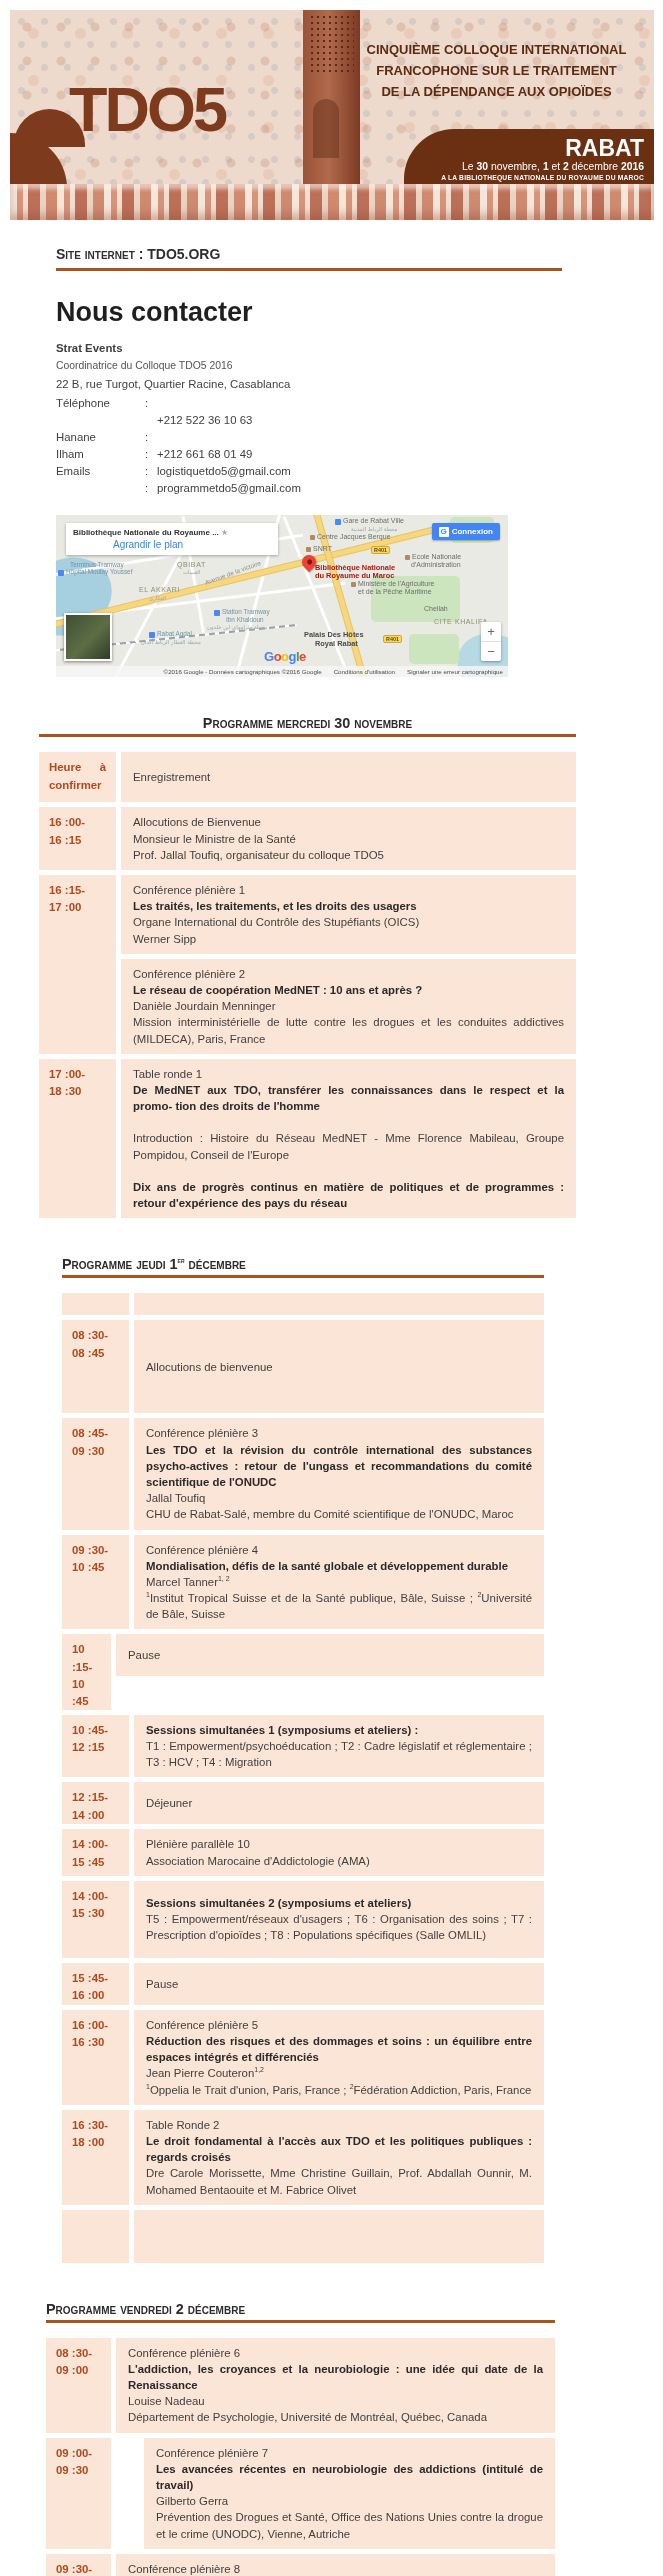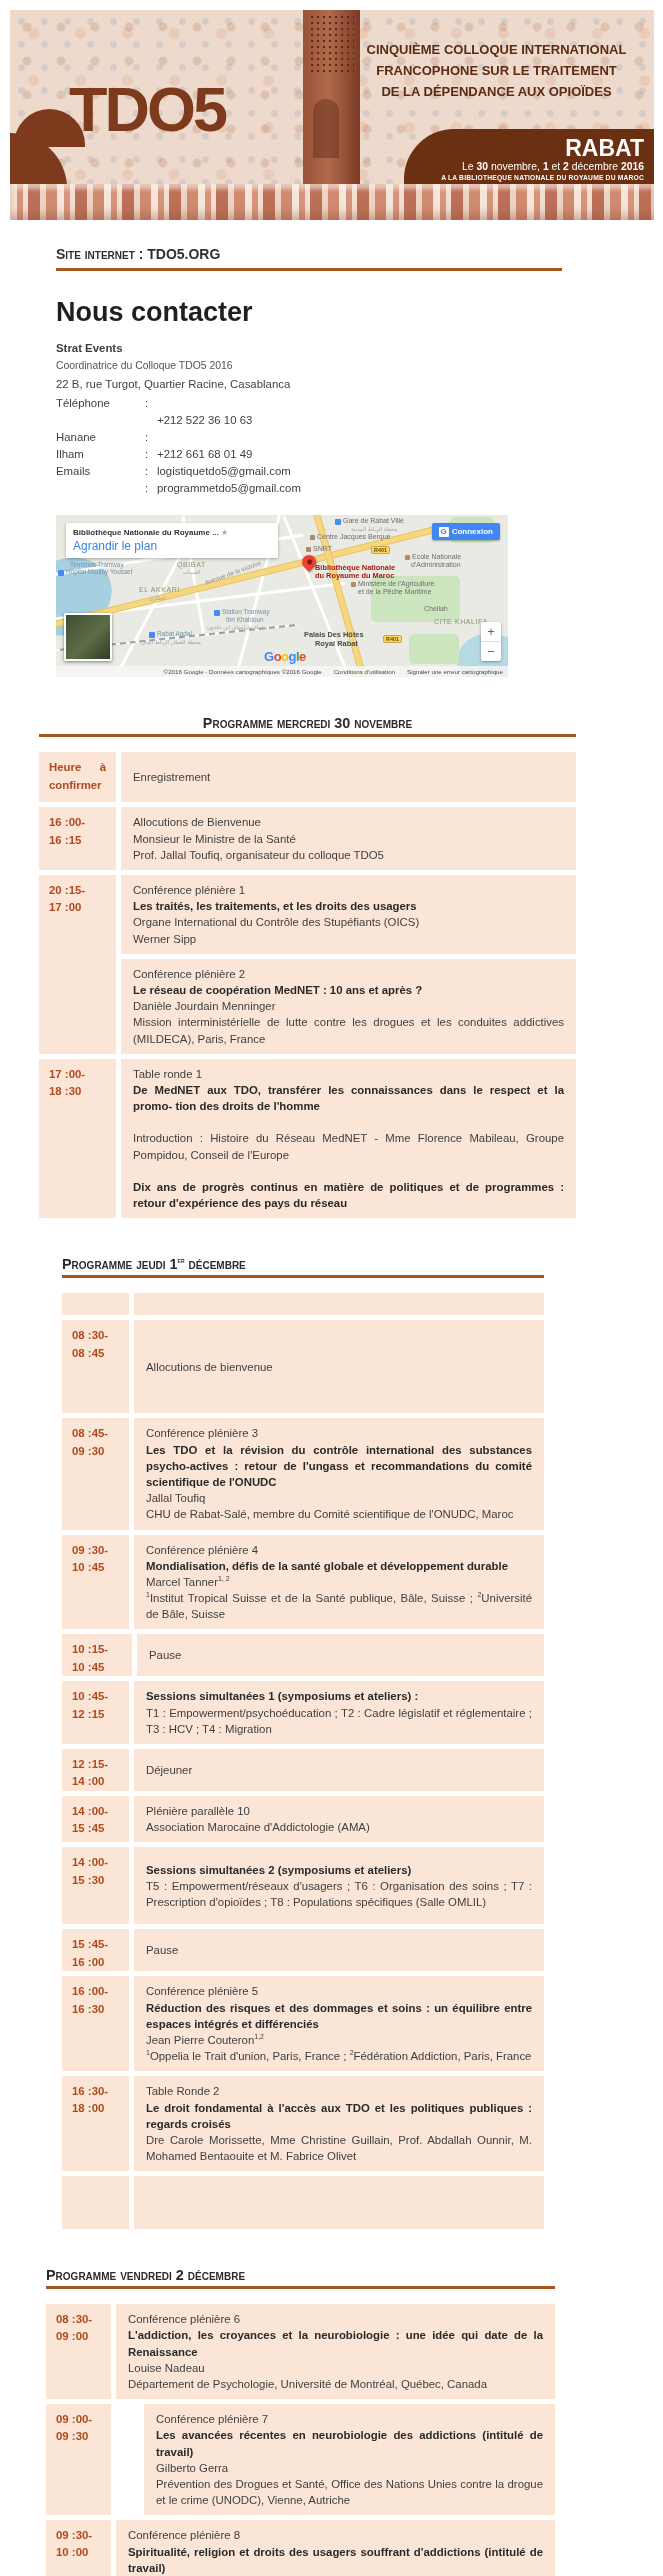--- a/index.html
+++ b/index.html
@@ -62,21 +62,21 @@
   .blue{font-size:6.4px;color:#7192a8;}
   .ar{font-size:5.4px;color:#9ba6ad;font-family:"DejaVu Sans",sans-serif;}
   .red{font-size:7.4px;color:#a31d12;font-weight:bold;}
   .badge{font-size:5.4px;font-weight:bold;color:#5d4a12;background:#fbd75b;border:1px solid #caa83f;border-radius:2px;padding:0 2px;}
   .roadlab{font-size:6.4px;color:#8f8f8f;}
   .micon{display:inline-block;width:6px;height:6px;border-radius:1px;background:#4a89f3;margin-right:2px;vertical-align:middle;}
   .picon{display:inline-block;width:5px;height:5px;border-radius:1px;background:#b08968;margin-right:2px;vertical-align:middle;}
   .mapcard{position:absolute;left:10px;top:8px;width:198px;background:#fff;box-shadow:0 1px 3px rgba(0,0,0,.3);padding:5px 7px;}
   .mapcard .t{font-size:8px;font-weight:bold;color:#333;}
   .mapcard .t .star{color:#a9a9a9;font-weight:normal;}
-  .mapcard .lnk{font-size:12px;color:#3a84df;margin-top:2px;}
+  .mapcard .lnk{font-size:10px;color:#3a84df;margin-top:2px;margin-left:40px;}
   .signin{position:absolute;right:8px;top:8px;height:17px;background:#4285f4;color:#fff;font-size:8px;font-weight:bold;
     display:flex;align-items:center;gap:3px;padding:0 7px;border-radius:2px;box-shadow:0 1px 2px rgba(0,0,0,.3);}
   .signin .gi{display:inline-block;width:10px;height:10px;background:#fff;color:#4285f4;font-size:8px;font-weight:bold;text-align:center;line-height:10px;border-radius:1px;}
   .marker{position:absolute;width:14px;height:14px;background:#ea4335;border-radius:50% 50% 50% 0;transform:rotate(-45deg);box-shadow:0 1px 2px rgba(0,0,0,.4);}
   .marker:after{content:"";position:absolute;left:4.5px;top:4.5px;width:5px;height:5px;background:#7c1a10;border-radius:50%;}
   .zoomctl{position:absolute;right:7px;bottom:16px;width:20px;background:#fff;box-shadow:0 1px 3px rgba(0,0,0,.35);border-radius:2px;}
   .zoomctl div{height:19px;line-height:19px;text-align:center;font-size:13px;color:#666;}
   .zoomctl div:first-child{border-bottom:1px solid #e0e0e0;}
   .sat{position:absolute;left:8px;bottom:16px;width:44px;height:44px;border:2px solid #fff;box-shadow:0 1px 3px rgba(0,0,0,.45);
     background:linear-gradient(135deg,#3d4f33,#5d6e46 55%,#2e3b28);}
@@ -251,21 +251,21 @@
           <div class="pcells">
             <div class="pcell">
               <p class="ln">Allocutions de Bienvenue</p>
               <p class="ln">Monsieur le Ministre de la Santé</p>
               <p class="ln">Prof. Jallal Toufiq, organisateur du colloque TDO5</p>
             </div>
           </div>
         </div>
         <div class="prow">
           <div class="ptime" style="width: 77px;">
-            <p>20 :15-</p>
+            <p>16 :15-</p>
             <p>17 :00</p>
           </div>
           <div class="pcells">
             <div class="pcell">
               <p class="ln">Conférence plénière 1</p>
               <p class="ln b">Les traités, les traitements, et les droits des usagers</p>
               <p class="ln">Organe International du Contrôle des Stupéfiants (OICS)</p>
               <p class="ln">Werner Sipp</p>
             </div>
             <div class="pcell" style="min-height: 91px;">
@@ -336,21 +336,21 @@
           <div class="pcells">
             <div class="pcell">
               <p class="ln">Conférence plénière 4</p>
               <p class="ln b">Mondialisation, défis de la santé globale et développement durable</p>
               <p class="ln"><span>Marcel Tanner</span><sup>1, 2</sup></p>
               <p class="ln"><sup>1</sup><span>Institut Tropical Suisse et de la Santé publique, Bâle, Suisse ; </span><sup>2</sup><span>Université de Bâle, Suisse</span></p>
             </div>
           </div>
         </div>
         <div class="prow">
-          <div class="ptime" style="width: 70px;">
+          <div class="ptime" style="width: 49px;">
             <p>10 :15-</p>
             <p>10 :45</p>
           </div>
           <div class="pcells">
             <div class="pcell" style="min-height: 42px;">
               <p class="ln">Pause</p>
             </div>
           </div>
         </div>
         <div class="prow">

